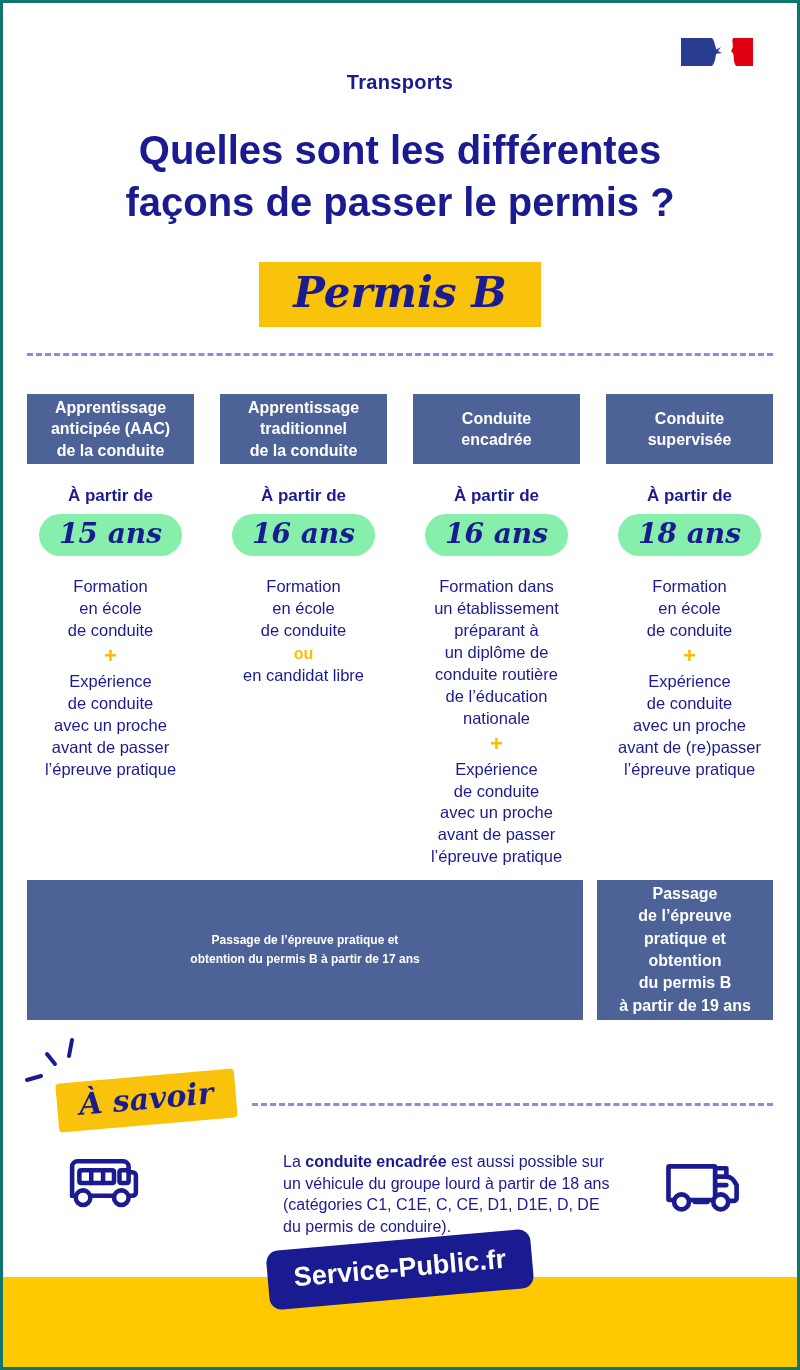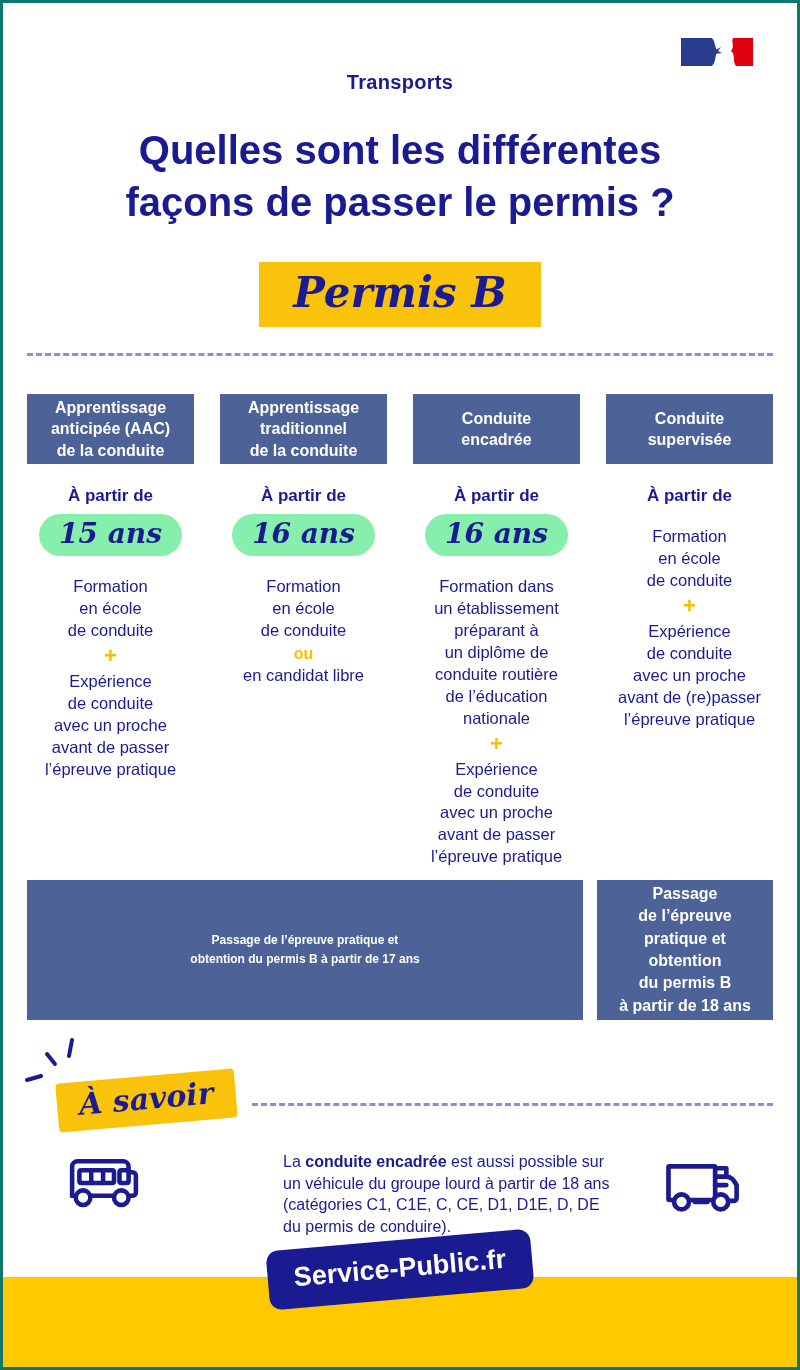--- a/index.html
+++ b/index.html
@@ -171,41 +171,42 @@
 de conduite
 avec un proche
 avant de passer
 l’épreuve pratique</div>
     </div>
 
     <div class="col">
       <div class="col-header">Conduite
 supervisée</div>
       <div class="age-label">À partir de</div>
+      <div><span class="age-pill">18 ans</span></div>
       <div class="col-body">Formation
 en école
 de conduite</div>
       <div class="connector plus">+</div>
       <div class="col-body after">Expérience
 de conduite
 avec un proche
 avant de (re)passer
 l’épreuve pratique</div>
     </div>
   </div>
 
   <div class="result-row">
     <div class="result-box main">Passage de l’épreuve pratique et
 obtention du permis B à partir de 17 ans</div>
     <div class="result-box side">Passage
 de l’épreuve
 pratique et
 obtention
 du permis B
-à partir de 18 ans</div>
+à partir de 19 ans</div>
   </div>
 
   <div class="asavoir-row">
     <svg class="sparkle" viewBox="0 0 64 52">
       <line x1="47" y1="2" x2="44" y2="18" stroke="#1b1b91" stroke-width="4" stroke-linecap="round"></line>
       <line x1="22" y1="16" x2="30" y2="26" stroke="#1b1b91" stroke-width="4" stroke-linecap="round"></line>
       <line x1="2" y1="42" x2="16" y2="38" stroke="#1b1b91" stroke-width="4" stroke-linecap="round"></line>
     </svg>
     <span class="asavoir-badge">À savoir</span>
     <div class="asavoir-dash"></div>

